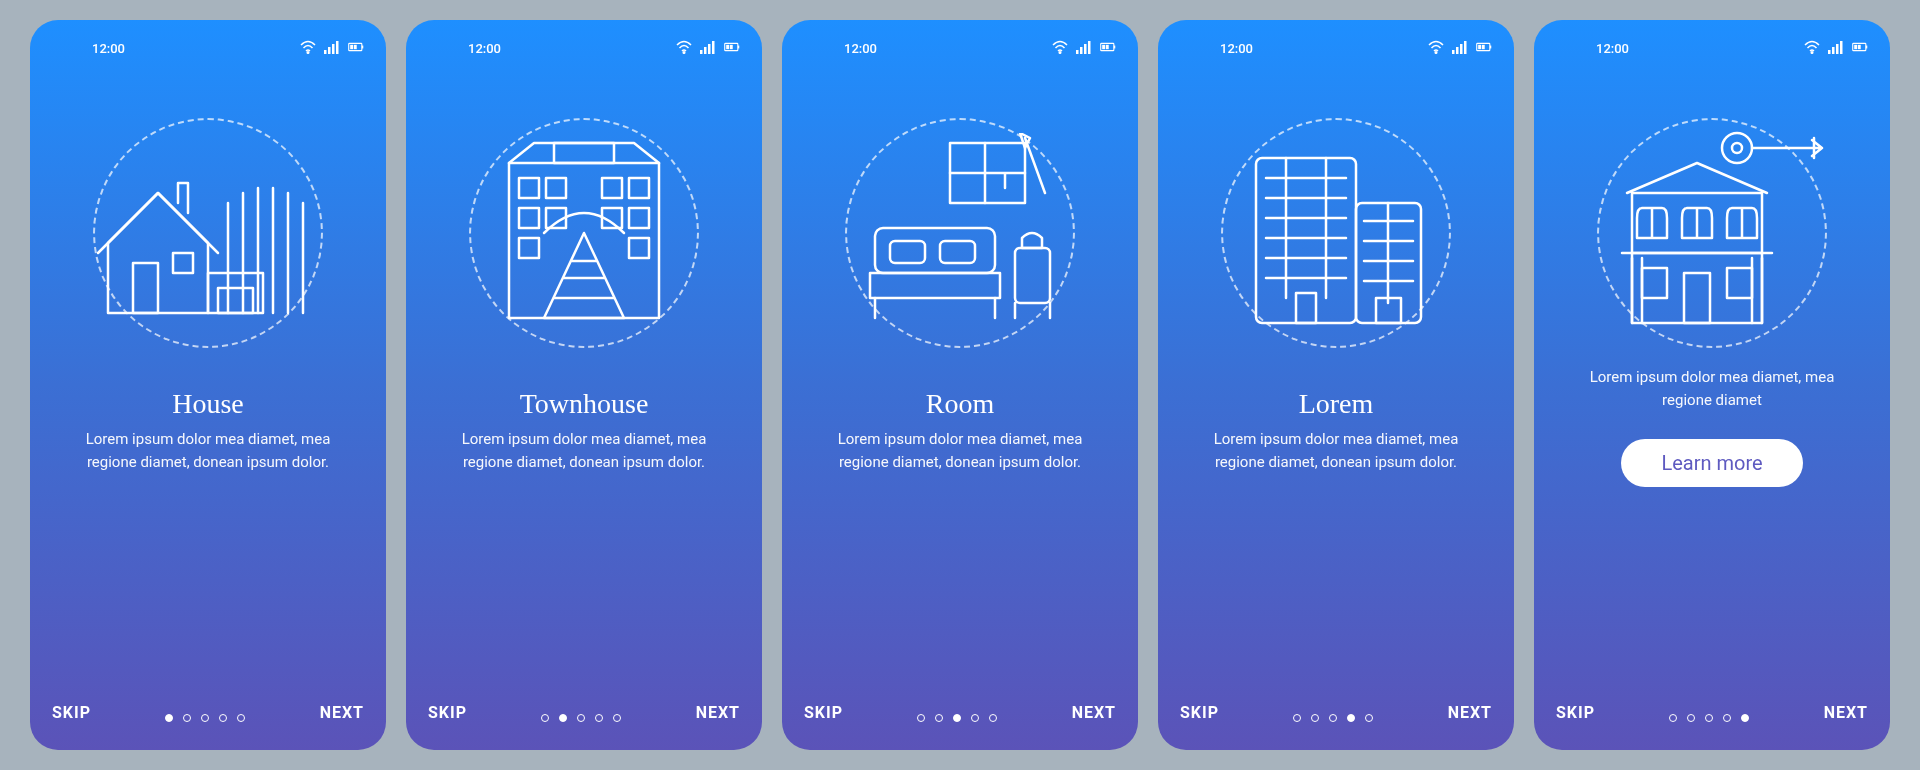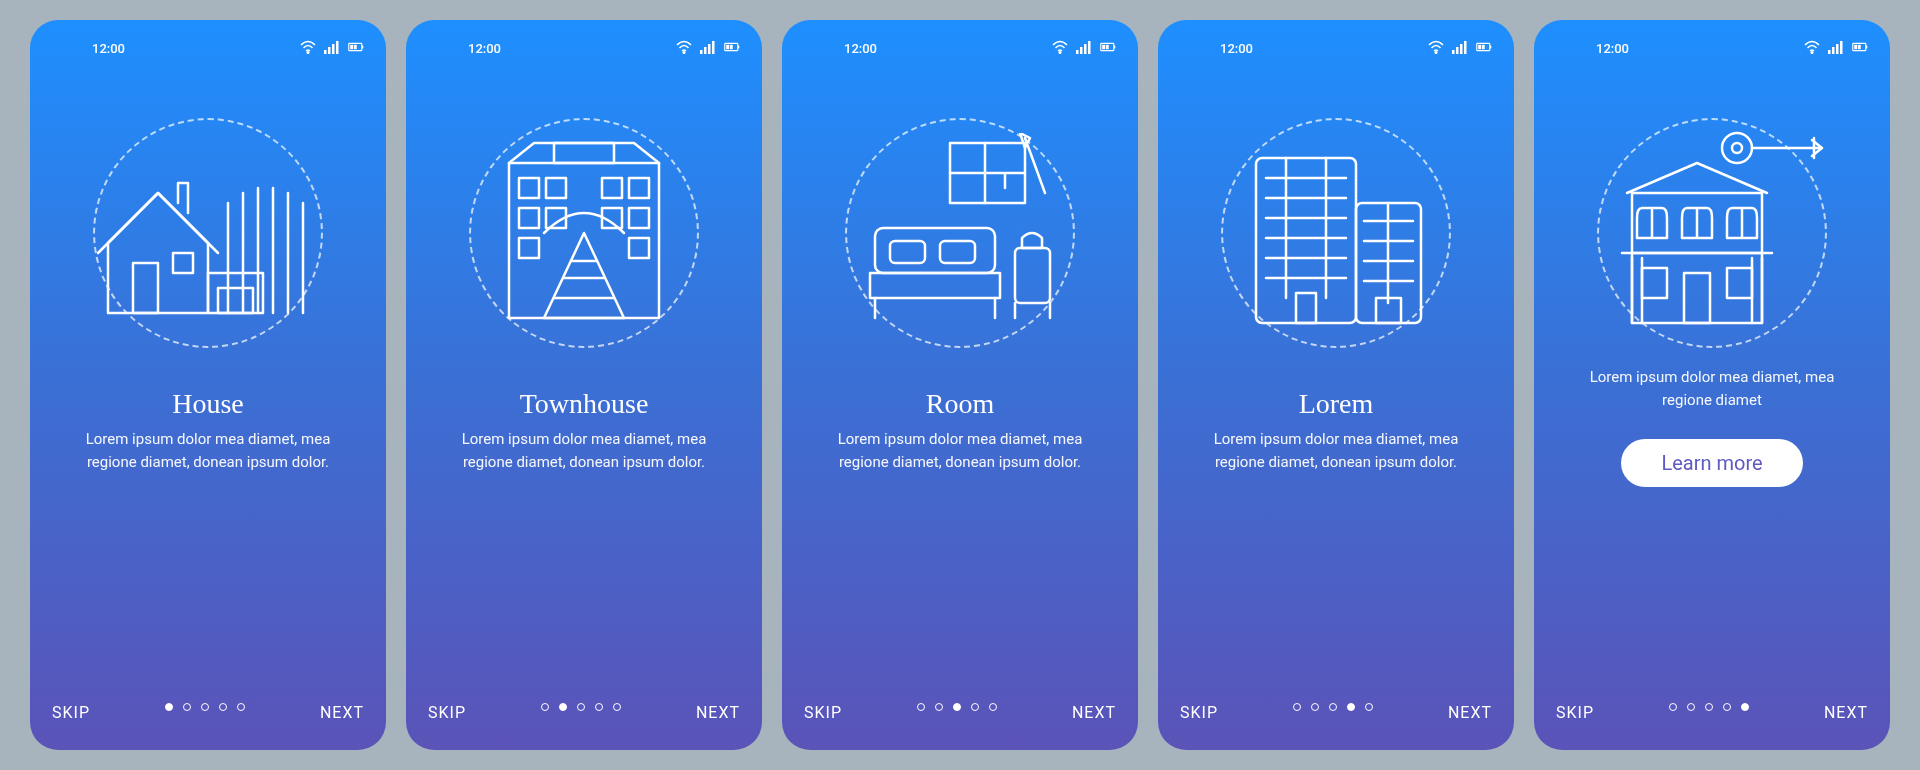--- a/index.html
+++ b/index.html
@@ -69,23 +69,23 @@
     padding: 0 10px;
     opacity: 0.95;
   }
   .nav-bar {
     position: absolute;
     bottom: 28px;
     left: 22px;
     right: 22px;
     display: flex;
     justify-content: space-between;
-    align-items: flex-start;
+    align-items: flex-end;
     font-size: 16px;
-    font-weight: 400;
+    font-weight: 700;
   }
   .nav-btn { cursor: pointer; letter-spacing: 1px; }
   .dots { display: flex; gap: 10px; }
   .dot {
     width: 8px;
     height: 8px;
     border: 1.5px solid #fff;
     border-radius: 50%;
   }
   .dot.active { background: #fff; }

